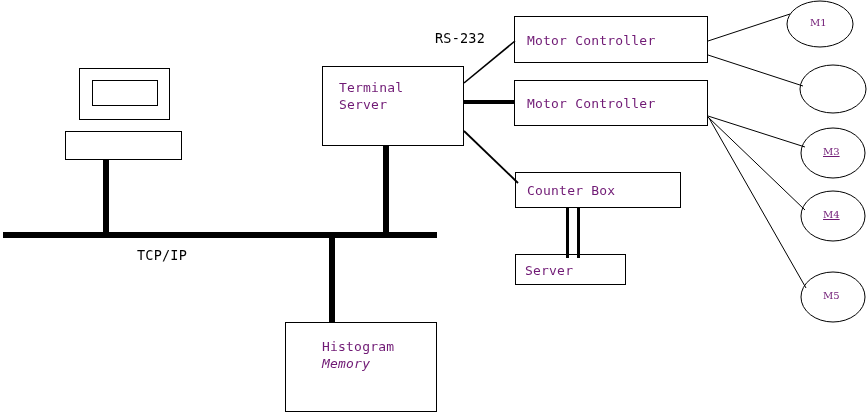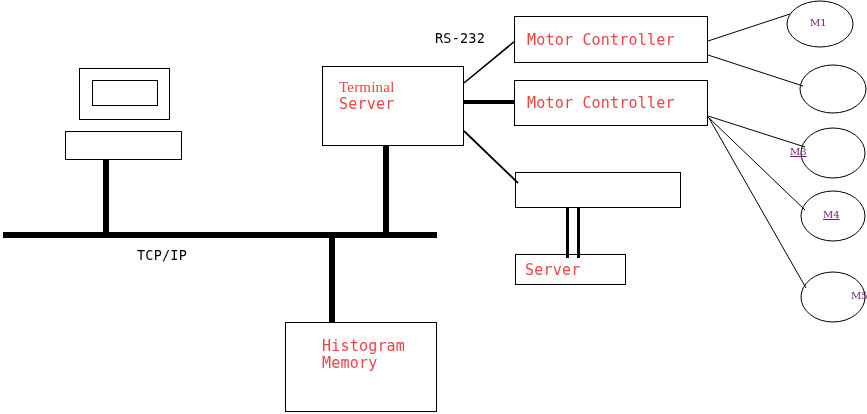--- a/index.html
+++ b/index.html
@@ -27,23 +27,23 @@
   }
   .node-box {
     position: absolute;
     box-sizing: border-box;
     border: 1px solid #000000;
     background: transparent;
   }
   .node-label {
     position: absolute;
     font-family: "DejaVu Sans Mono", "Liberation Mono", monospace;
-    font-size: 15px;
+    font-size: 13px;
     line-height: 17px;
-    color: #ef4444;
+    color: #701a75;
     white-space: pre;
     letter-spacing: 0.2px;
   }
   .free-label {
     position: absolute;
     font-family: "DejaVu Sans Mono", "Liberation Mono", monospace;
     font-size: 13.5px;
     line-height: 16px;
     color: #000000;
     white-space: pre;
@@ -100,46 +100,47 @@
   <div class="bus-line" style="left:3px; top:232px; width:434px; height:6px;"></div>
   <div class="free-label" style="left:137px; top:247px;">TCP/IP</div>
 
   <div class="node-box" style="left:79px; top:68px; width:91px; height:52px;"></div>
   <div class="node-box" style="left:92px; top:80px; width:66px; height:26px;"></div>
   <div class="node-box" style="left:65px; top:131px; width:117px; height:29px;"></div>
   <div class="stem" style="left:103px; top:160px; width:6px; height:75px;"></div>
   <div class="stem" style="left:103px; top:160px; width:6px; height:75px;"></div>
 
   <div class="node-box" style="left:322px; top:66px; width:142px; height:80px;"></div>
-  <div class="node-label" style="left:339px; top:79px;font-family:Liberation Serif, serif;">Terminal</div>
+  <div class="node-label" style="left:339px; top:79px;">Terminal</div>
   <div class="node-label" style="left:339px; top:96px;text-align:right;">Server</div>
   <div class="stem" style="left:383px; top:146px; width:6px; height:89px;"></div>
 
   <div class="free-label" style="left:435px; top:30px;">RS-232</div>
 
   <div class="thin-link" style="left:464px; top:100px; width:51px; height:4px;"></div>
 
   <div class="node-box" style="left:514px; top:16px; width:194px; height:47px;"></div>
   <div class="node-label" style="left:527px; top:32px;">Motor Controller</div>
 
   <div class="node-box" style="left:514px; top:80px; width:194px; height:46px;"></div>
   <div class="node-label" style="left:527px; top:95px;">Motor Controller</div>
 
   <div class="ellipse-label" style="left:810px; top:17px;">M1</div>
   <div class="ellipse-label" style="left:869px; top:82px;">M2</div>
-  <div class="ellipse-label" style="left:790px; top:146px;text-decoration:underline;">M3</div>
+  <div class="ellipse-label" style="left:823px; top:146px;text-decoration:underline;">M3</div>
   <div class="ellipse-label" style="left:823px; top:209px;text-decoration:underline;">M4</div>
-  <div class="ellipse-label" style="left:823px; top:290px;margin-left:28px;">M5</div>
+  <div class="ellipse-label" style="left:823px; top:290px;">M5</div>
 
   <div class="node-box" style="left:515px; top:172px; width:166px; height:36px;"></div>
+  <div class="node-label" style="left:527px; top:182px;">Counter Box</div>
 
   <div class="thin-link" style="left:566px; top:208px; width:3px; height:50px;"></div>
   <div class="thin-link" style="left:577px; top:208px; width:3px; height:50px;"></div>
 
   <div class="node-box" style="left:515px; top:254px; width:111px; height:31px;"></div>
   <div class="node-label" style="left:525px; top:262px;">Server</div>
 
   <div class="stem" style="left:329px; top:235px; width:6px; height:88px;"></div>
   <div class="node-box" style="left:285px; top:322px; width:152px; height:90px;"></div>
   <div class="node-label" style="left:322px; top:338px;text-align:right;">Histogram</div>
-  <div class="node-label" style="left:322px; top:355px;">Memory</div>
+  <div class="node-label" style="left:322px; top:355px;font-style:italic;">Memory</div>
 
 </div>
 
 </body></html>

